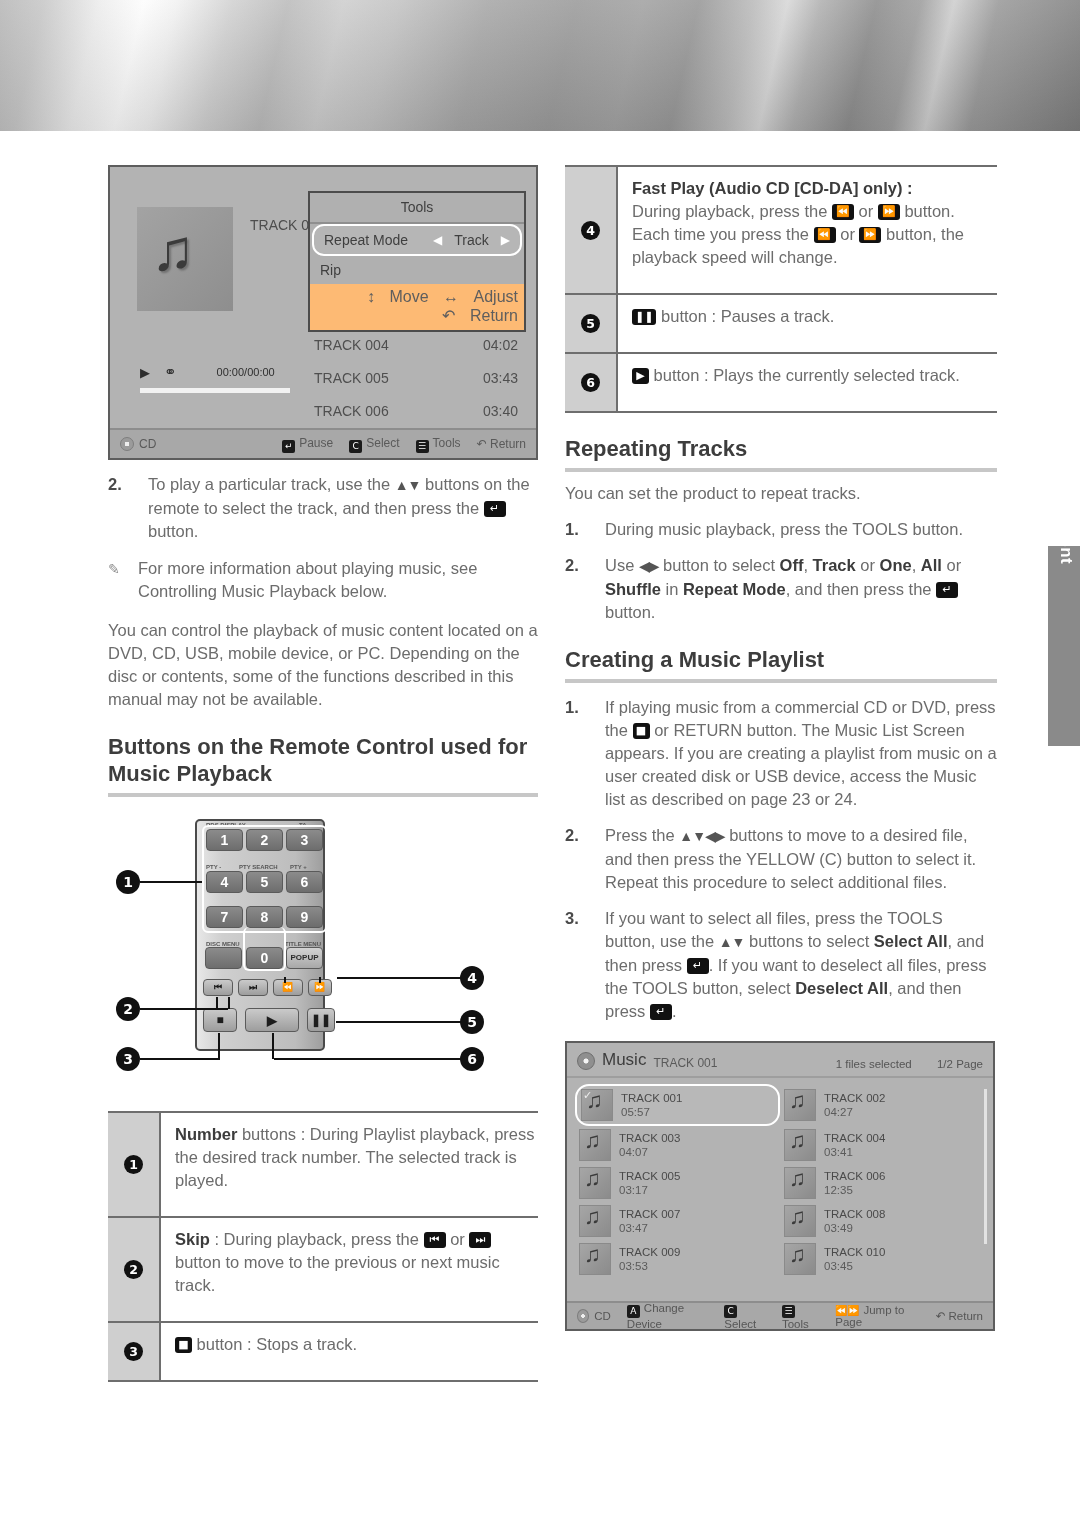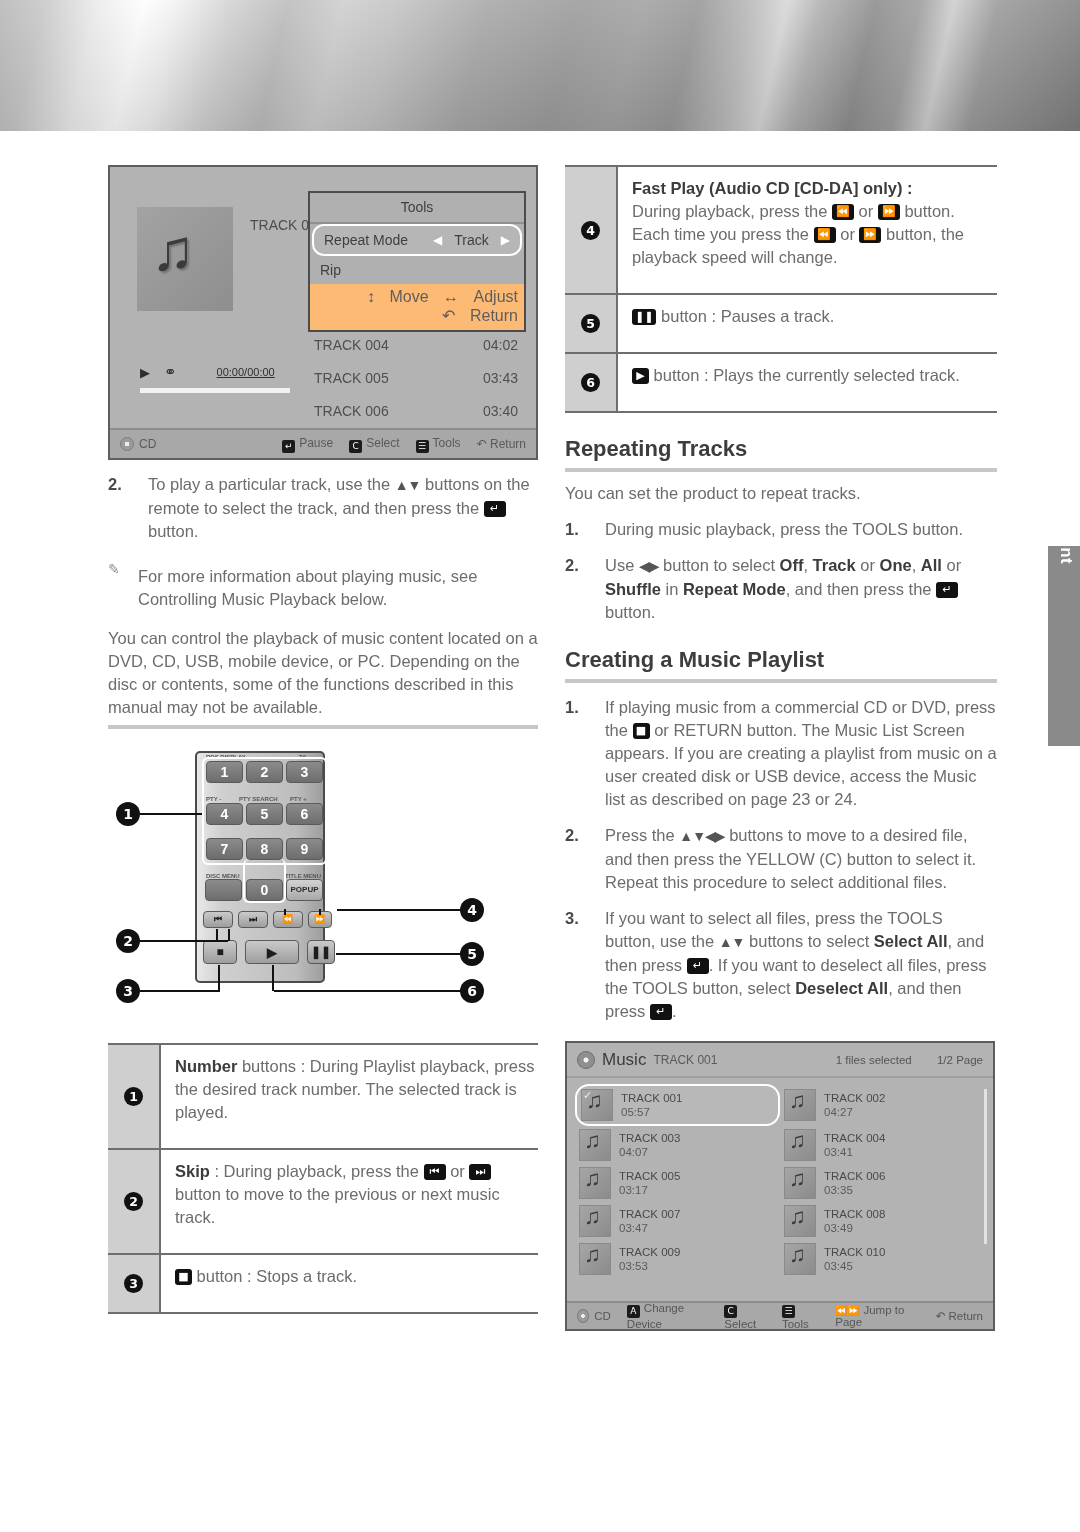--- a/index.html
+++ b/index.html
@@ -36,21 +36,21 @@
   .body-txt b, .bold { color:#3c3c3c; font-weight:bold; }
 
   
   .olist { display:flex; margin-top:13px; }
   .olist .num { width:40px; flex:0 0 40px; font-size:16.5px; font-weight:bold; color:#4a4a4a; line-height:23px;}
   .olist .txt { flex:1; font-size:16.5px; line-height:23px; color:#6c6c6c; }
 
   
   .noterow { display:flex; margin-top:14px; }
   .noterow .ico { width:30px; flex:0 0 30px; padding-top:4px; }
-  .noterow .txt { flex:1; font-size:16.5px; line-height:23px; color:#6c6c6c;margin-top:8px;}
+  .noterow .txt { flex:1; font-size:16.5px; line-height:23px; color:#6c6c6c;}
 
   
   .bar-head {
     background:#3a3a3a; color:#fff; font-size:23px; font-weight:bold;
     padding:9px 14px 11px 14px; letter-spacing:.2px; margin-top:22px;
   }
   
   .sub-head { font-size:22px; font-weight:bold; color:#3d3d3d; line-height:27px; margin-top:22px; }
   .sub-rule { height:4px; background:#c7c7c7; margin-top:6px; }
 
@@ -156,21 +156,21 @@
     font-size:14px; font-weight:bold; display:flex; align-items:center;
     justify-content:center; font-family:"DejaVu Sans",sans-serif;
   }
   .leader { position:absolute; background:#111; }
 
   
   .mlshot {
     border:2px solid #5d5d5d; background:#b3b3b3; width:430px; height:290px;
     position:relative; margin-top:18px;
   }
-  .ml-head { display:flex; align-items:center; padding:7px 10px 6px; font-size:13px; color:#4a4a4a; }
+  .ml-head { display:flex; align-items:flex-end; padding:7px 10px 6px; font-size:13px; color:#4a4a4a; }
   .ml-head .mlogo {
     width:18px; height:18px; border-radius:50%;
     background:radial-gradient(circle,#f4f4f4 0 22%, #8f8f8f 23% 100%);
     border:1px solid #6e6e6e; margin-right:7px;
   }
   .ml-head .mt { font-size:17px; color:#3d3d3d; margin-right:7px; }
   .ml-head .mtrk { font-size:12px; color:#5a5a5a; }
   .ml-head .right { margin-left:auto; font-size:11.5px; color:#555; }
   .ml-head .right span { margin-left:22px; }
   .ml-sep { height:2px; background:#9e9e9e; }
@@ -262,21 +262,21 @@
         <div class="tv-track-row">
           <span>TRACK 006</span>
           <span>03:40</span>
         </div>
       </div>
 
       <div style="position:absolute;left:30px;top:196px;width:160px;">
         <div style="display:flex;align-items:center;font-size:12px;color:#2d2d2d;">
           <span style="font-size:13px;">▶</span>
           <span style="margin-left:14px;font-size:15px;">⚭</span>
-          <span style="margin-left:40px;font-size:11px;color:#2f2f2f;text-decoration:underline;">00:00/00:00</span>
+          <span style="margin-left:40px;font-size:11px;color:#2f2f2f;">00:00/00:00</span>
         </div>
         <div class="pbar"></div>
       </div>
 
       <div class="tv-bottombar">
         <span class="cdicon"></span>
         <span>CD</span>
         <span class="sp"></span>
         <span class="it"><span class="minikey">↵</span><span>Pause</span></span>
         <span class="it"><span class="minikey">C</span><span>Select</span></span>
@@ -297,20 +297,21 @@
     </div>
 
     <div class="noterow">
       <div class="ico" style="color:#8a8a8a;font-size:14px;">✎</div>
       <div class="txt">For more information about playing music, see Controlling Music Playback below.</div>
     </div>
 
 
     <div class="body-txt" style="margin-top:16px;">You can control the playback of music content located on a DVD, CD, USB, mobile device, or PC. Depending on the disc or contents, some of the functions described in this manual may not be available.</div>
 
+    <div class="sub-head">Buttons on the Remote Control used for Music Playback</div>
     <div class="sub-rule"></div>
 
     <div class="remote-wrap">
       <div class="remote-body"></div>
 
       <span class="rc-label" style="left:98px;top:11px;">RDS DISPLAY</span>
       <span class="rc-label" style="left:191px;top:11px;">TA</span>
       <span class="rc-label" style="left:98px;top:53px;">PTY -</span>
       <span class="rc-label" style="left:131px;top:53px;">PTY SEARCH</span>
       <span class="rc-label" style="left:182px;top:53px;">PTY +</span>
@@ -573,21 +574,21 @@
             <span class="t" style="display:block">TRACK 005</span>
             <span class="d" style="display:block">03:17</span>
           </span>
         </div>
         <div class="ml-item">
           <span class="ml-thumb">
               <span class="n">♫</span>
             </span>
           <span class="ml-meta">
             <span class="t" style="display:block">TRACK 006</span>
-            <span class="d" style="display:block">03:35</span>
+            <span class="d" style="display:block">12:35</span>
           </span>
         </div>
         <div class="ml-item">
           <span class="ml-thumb">
               <span class="n">♫</span>
             </span>
           <span class="ml-meta">
             <span class="t" style="display:block">TRACK 007</span>
             <span class="d" style="display:block">03:47</span>
           </span>

